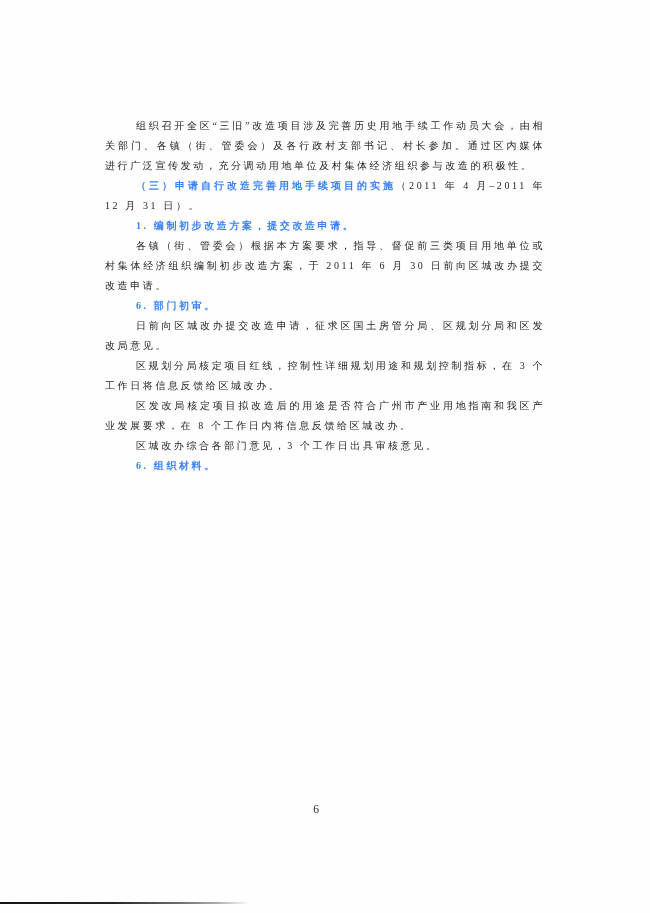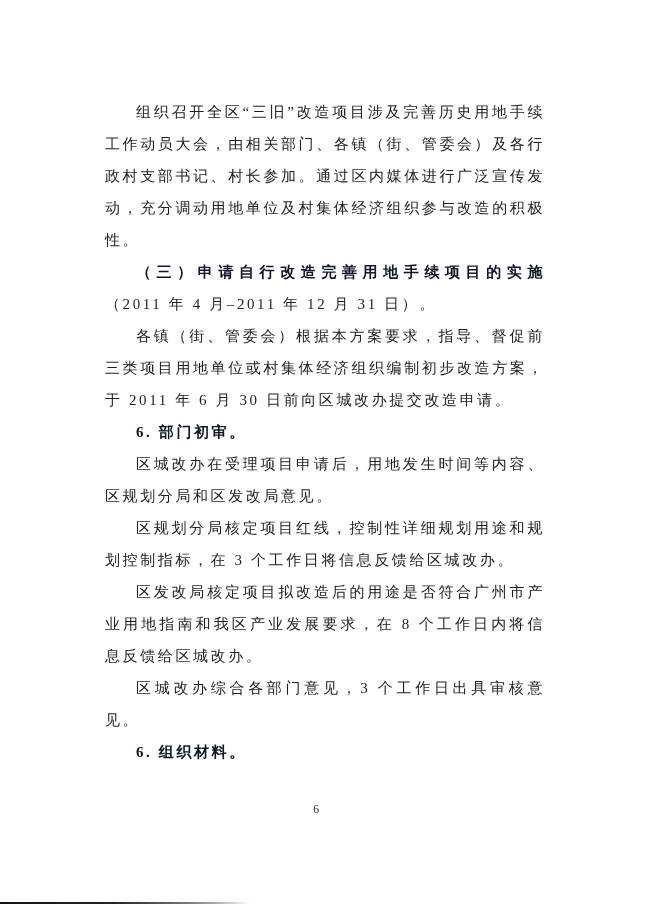--- a/index.html
+++ b/index.html
@@ -12,36 +12,36 @@
     width: 650px;
     height: 913px;
     background: #fefefe;
     overflow: hidden;
     font-family: "Liberation Serif", "DejaVu Serif", serif;
     color: #1e1e1e;
   }
   .content {
     position: absolute;
     left: 105px;
-    top: 96px;
+    top: 116px;
     width: 440px;
-    font-size: 15px;
-    line-height: 32px;
+    font-size: 10px;
+    line-height: 20px;
     letter-spacing: 2.6px;
     text-align: justify;
     text-justify: inter-character;
   }
   .content p {
     margin: 0;
     padding: 0;
     text-indent: 31px;
   }
   .bold {
     font-weight: 700;
-    color: #0f172a;
+    color: #3b82f6;
   }
   .page-number {
     position: absolute;
     left: 300px;
     top: 803px;
     width: 32px;
     text-align: center;
     font-size: 11.5px;
     letter-spacing: 0;
     color: #2a2a2a;
@@ -63,26 +63,27 @@
 </head>
 <body>
 
 <div class="page">
   <div class="content">
 
     <p>组织召开全区“三旧”改造项目涉及完善历史用地手续工作动员大会，由相关部门、各镇（街、管委会）及各行政村支部书记、村长参加。通过区内媒体进行广泛宣传发动，充分调动用地单位及村集体经济组织参与改造的积极性。</p>
 
     <p><span class="bold">（三）申请自行改造完善用地手续项目的实施</span><span>（2011 年 4 月–2011 年 12 月 31 日）。</span></p>
 
+    <p class="bold">1. 编制初步改造方案，提交改造申请。</p>
 
     <p>各镇（街、管委会）根据本方案要求，指导、督促前三类项目用地单位或村集体经济组织编制初步改造方案，于 2011 年 6 月 30 日前向区城改办提交改造申请。</p>
 
     <p class="bold">6. 部门初审。</p>
 
-    <p>区城改办在受理项目申请后，用地发生时间等内容、区规划分局和区发改局意见。</p>
+    <p>日前向区城改办提交改造申请，征求区国土房管分局、区规划分局和区发改局意见。</p>
 
 
     <p>区规划分局核定项目红线，控制性详细规划用途和规划控制指标，在 3 个工作日将信息反馈给区城改办。</p>
 
     <p>区发改局核定项目拟改造后的用途是否符合广州市产业用地指南和我区产业发展要求，在 8 个工作日内将信息反馈给区城改办。</p>
 
     <p>区城改办综合各部门意见，3 个工作日出具审核意见。</p>
 
     <p class="bold">6. 组织材料。</p>
 

